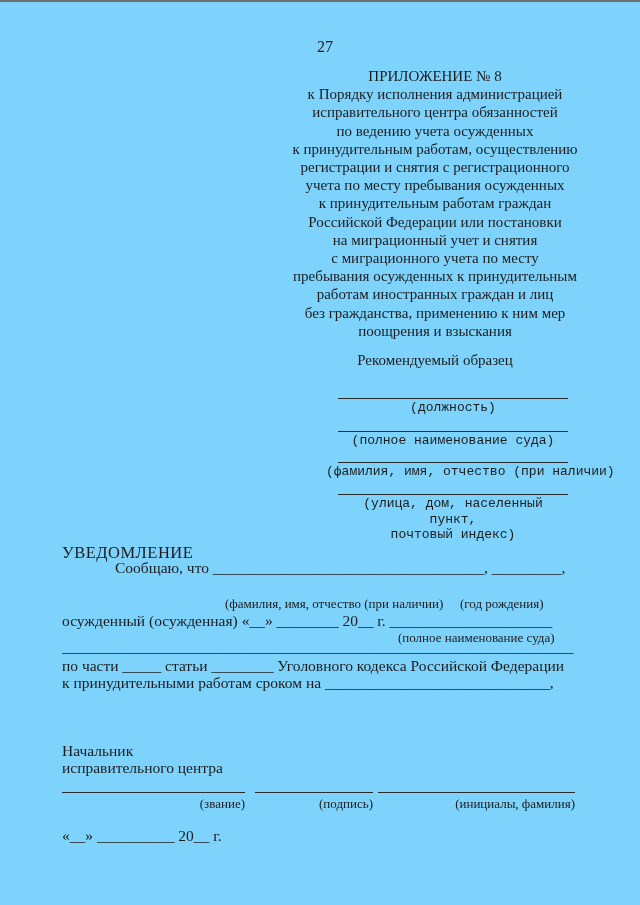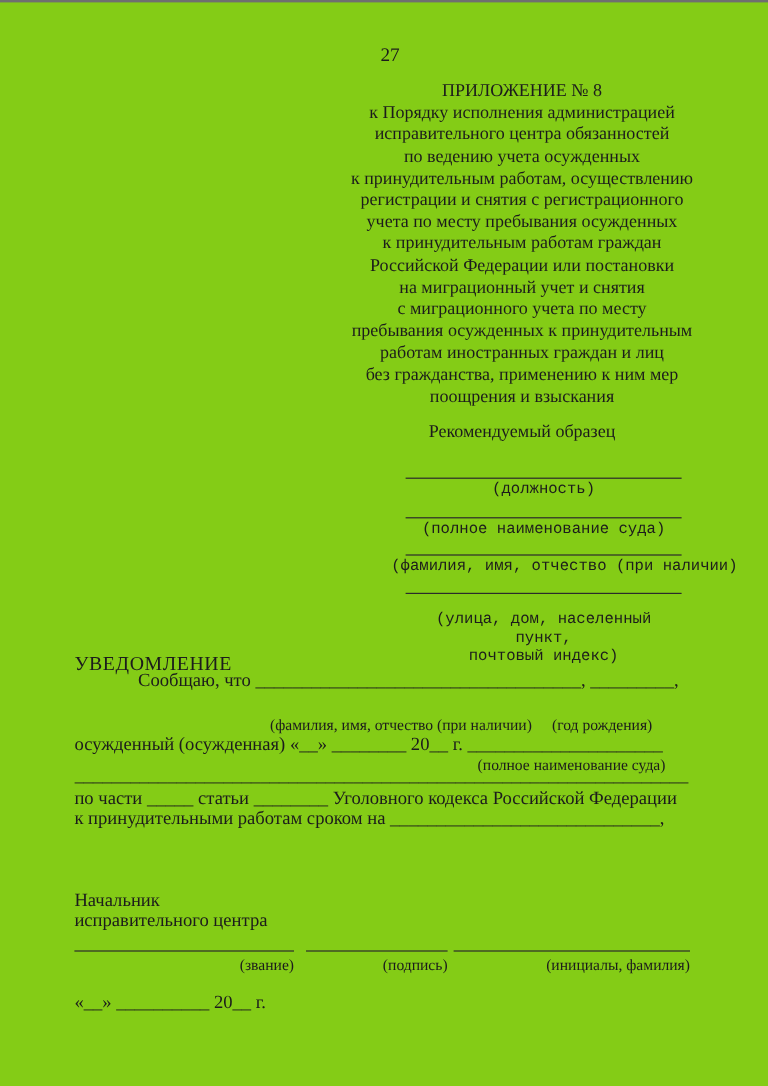--- a/index.html
+++ b/index.html
@@ -4,21 +4,21 @@
 <style>
   html, body {
     margin: 0;
     padding: 0;
     background: #ffffff;
   }
   .page {
     position: relative;
     width: 640px;
     height: 905px;
-    background: #84cc16;
+    background: #7dd3fc;
     font-family: "Liberation Serif", "DejaVu Serif", serif;
     color: #1c1c1c;
     overflow: hidden;
   }
   .scan-line {
     position: absolute;
     top: 0; left: 0;
     width: 640px; height: 2px;
     background: #6f6f6f;
   }
@@ -54,21 +54,20 @@
   }
   .field-label {
     font-size: 13px;
     line-height: 15.5px;
     padding-top: 1px;
     white-space: nowrap;
     font-family: Liberation Mono, monospace;
   }
   .field-label.two-line {
     white-space: pre-line;
-    margin-top: 12px;
   }
   .notice-heading {
     position: absolute;
     top: 543px; left: 62px;
     width: 560px;
     text-align: left;
     font-size: 16.5px;
     letter-spacing: 0.5px;
   }
   .bline {

